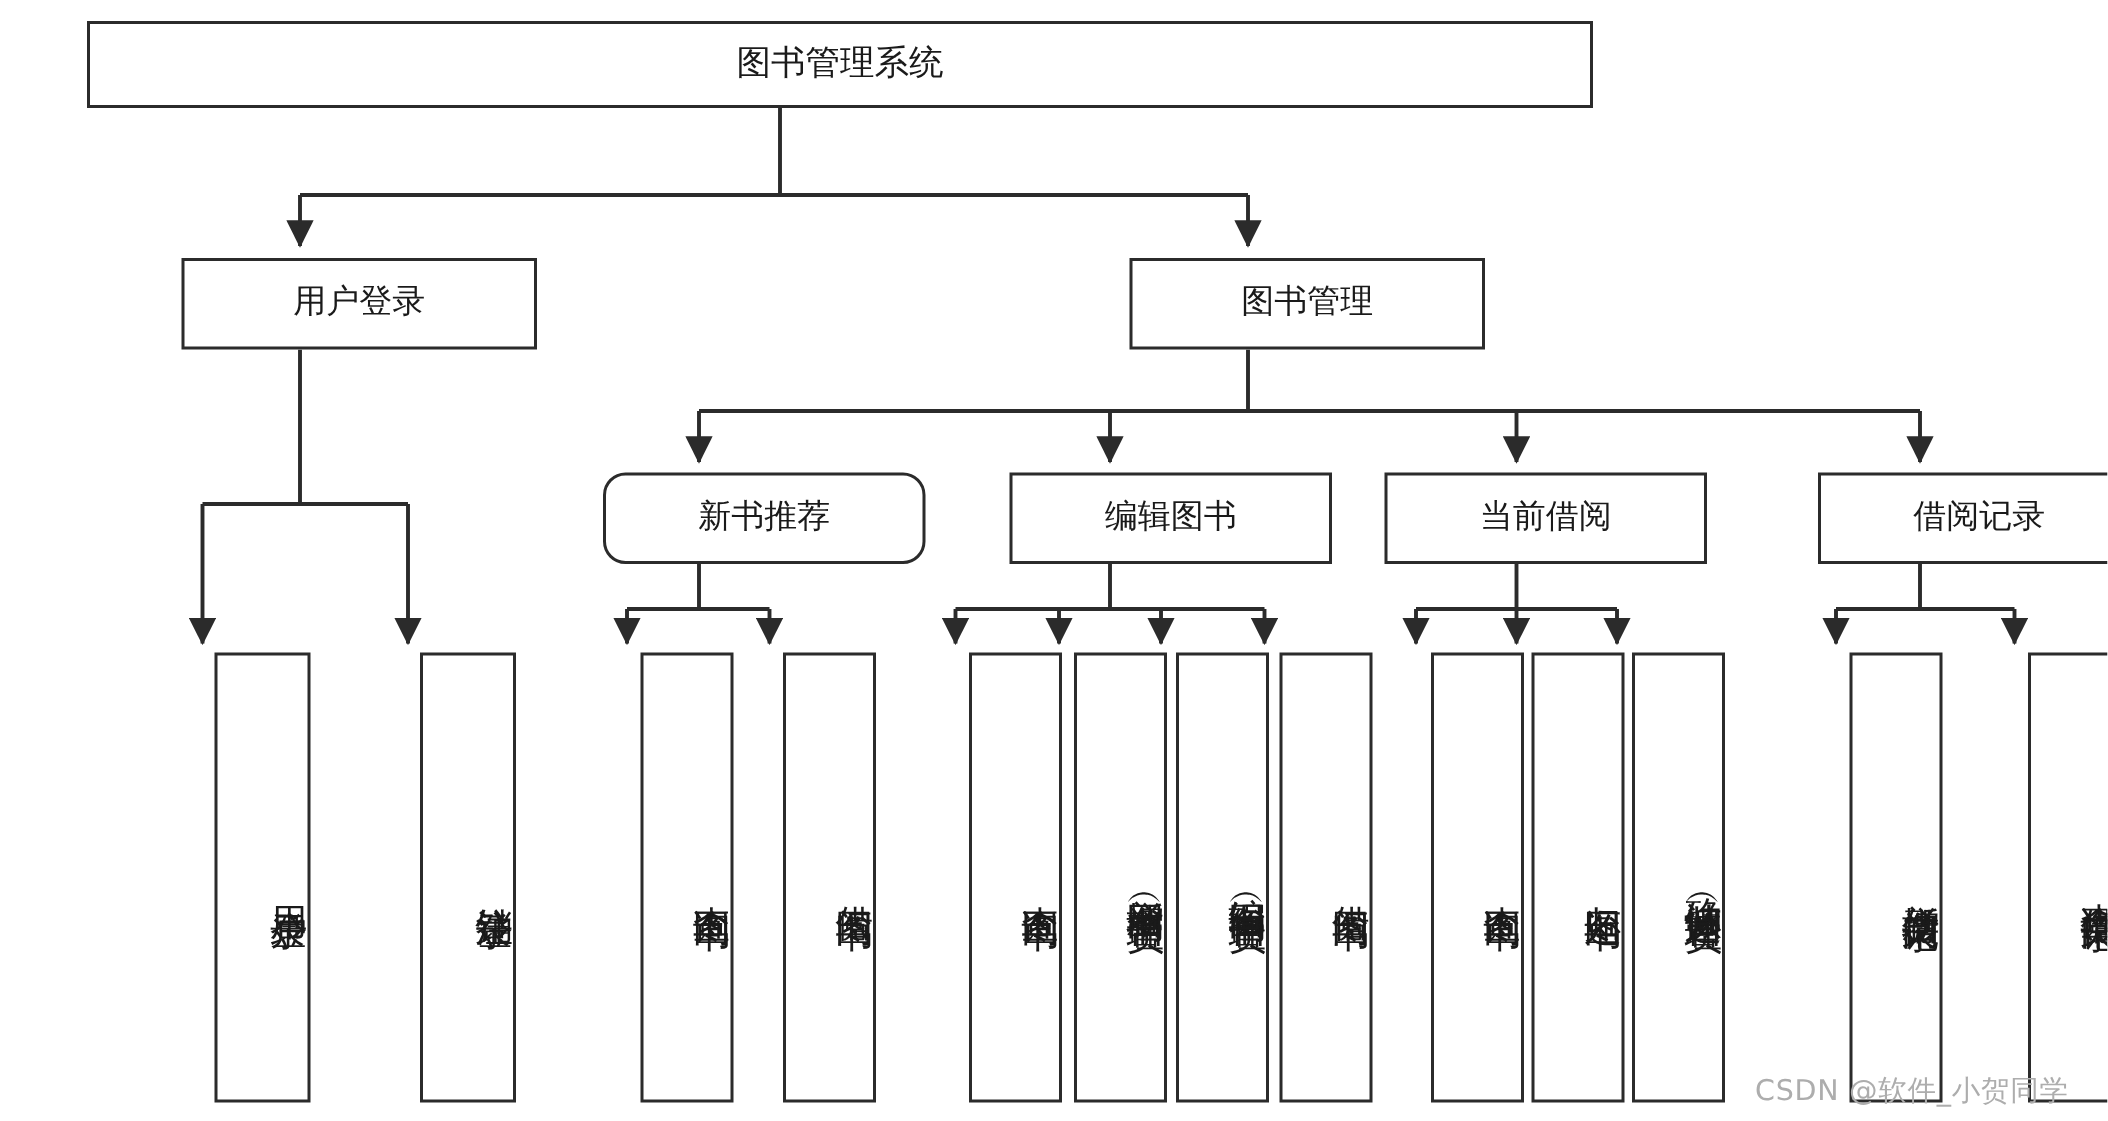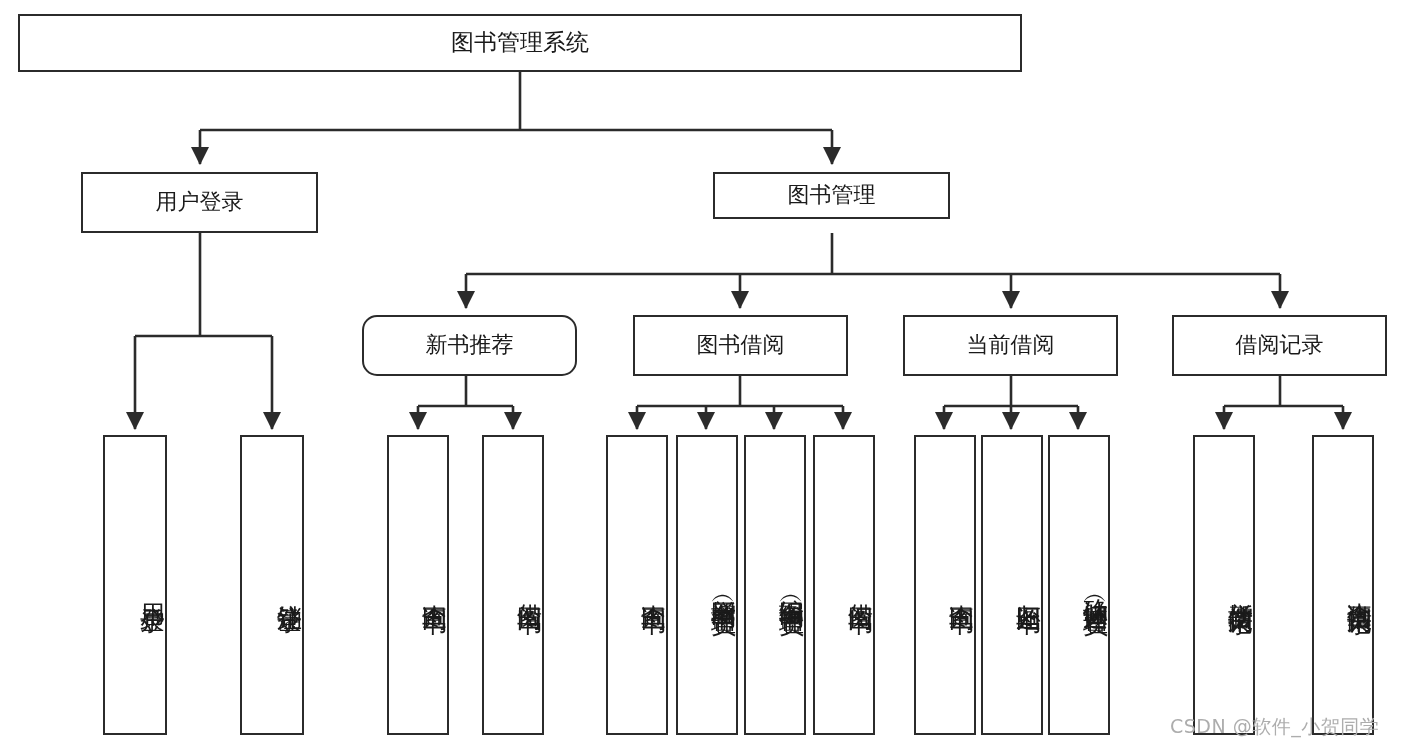--- a/index.html
+++ b/index.html
@@ -28,20 +28,21 @@
     position: absolute;
     box-sizing: border-box;
     border: 2.5px solid #2b2b2b;
     background: #ffffff;
     color: #1a1a1a;
     display: flex;
     align-items: center;
     justify-content: center;
     text-align: left;
     line-height: 1.12;
+    margin-left: 40px;
   }
   .node.root {
     font-size: 23px;
   }
   .node.branch {
     font-size: 22px;
   }
   .node.leaf {
     align-items: flex-start;
     justify-content: center;
@@ -121,31 +122,31 @@
     </g>
   </svg>
 
   <div class="node root" style="left:18px; top:14px; width:1004px; height:58px;">
     <span>图书管理系统</span>
   </div>
 
   <div class="node branch" style="left:81px; top:172px; width:237px; height:61px;">
     <span>用户登录</span>
   </div>
-  <div class="node branch" style="left:713px; top:172px; width:237px; height:47px;">
+  <div class="node branch" style="left:713px; top:172px; width:237px; height:61px;">
     <span>图书管理</span>
   </div>
 
   <div class="node branch" style="left:362px; top:315px; width:215px; height:61px;border-radius:15px;">
     <span>新书推荐</span>
   </div>
   <div class="node branch" style="left:633px; top:315px; width:215px; height:61px;">
-    <span>图书借阅</span>
+    <span>编辑图书</span>
   </div>
-  <div class="node branch" style="left:903px; top:315px; width:215px; height:61px;">
+  <div class="node branch" style="left:883px; top:315px; width:215px; height:61px;">
     <span>当前借阅</span>
   </div>
   <div class="node branch" style="left:1172px; top:315px; width:215px; height:61px;">
     <span>借阅记录</span>
   </div>
 
   <div class="node leaf" style="left:103px; top:435px; width:64px; height:300px;">
     <span>用户登录</span>
   </div>
   <div class="node leaf" style="left:240px; top:435px; width:64px; height:300px;">

